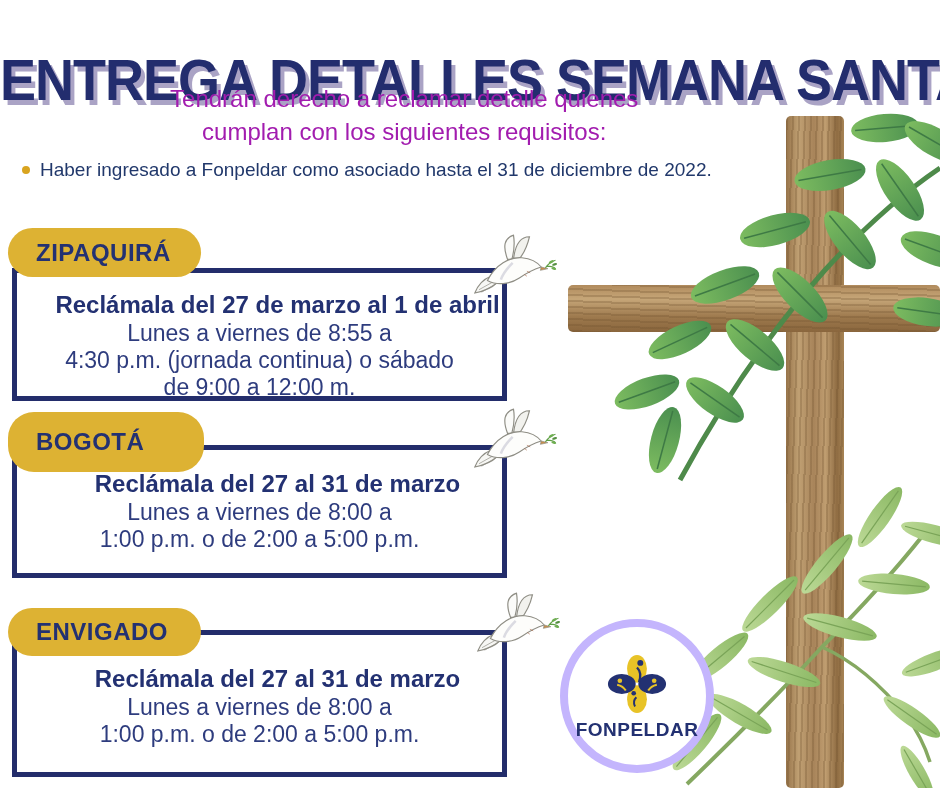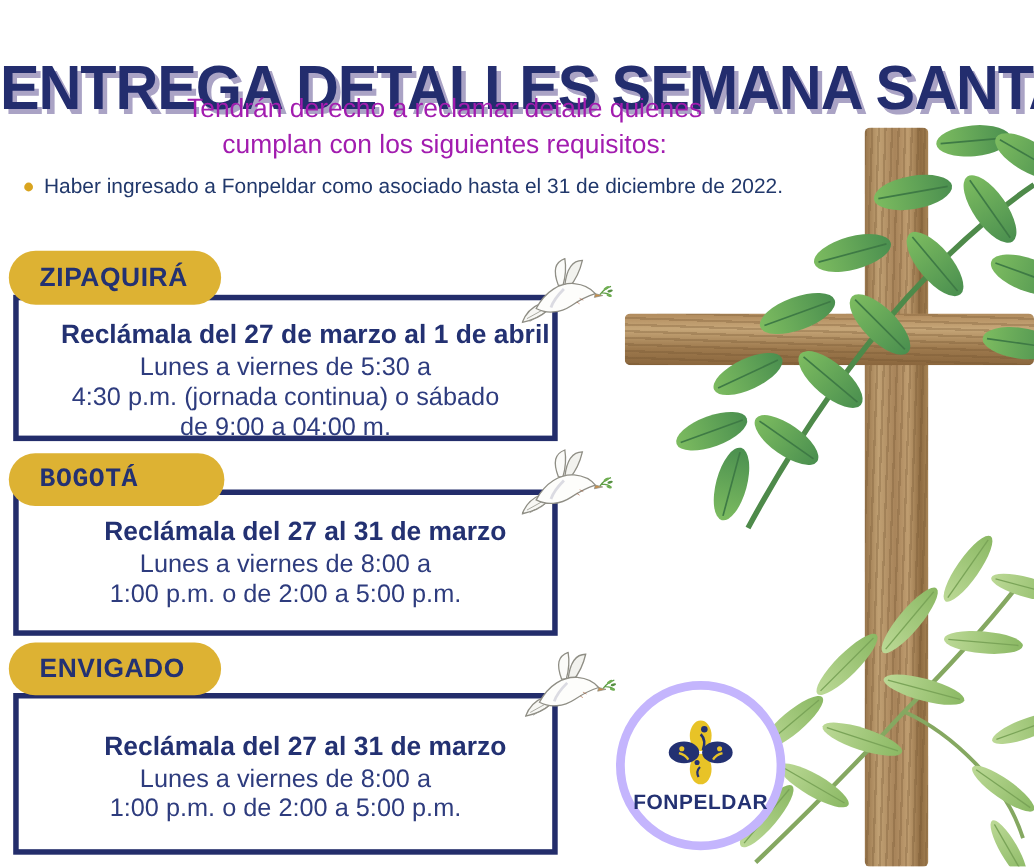--- a/index.html
+++ b/index.html
@@ -23,22 +23,22 @@
   .requirements li { display:flex; align-items:flex-start; font-size:19px; line-height:28px; color:#21386b; }
   .dot { width:8px; height:8px; border-radius:50%; background:#d9a41f; margin:10px 10px 0 0; flex:none; }
 
   
   .pill {
     position:absolute; z-index:5; background:#ddb233; color:#233172;
     font-weight:bold; font-size:24px; letter-spacing:.5px; border-radius:26px;
     display:flex; align-items:center; padding:0 0 0 28px; box-sizing:border-box;
   }
   #pill1 { left:8px;  top:228px; width:193px; height:49px; }
-  #pill2 { left:8px;  top:412px; width:196px; height:48px;font-family:Liberation Mono, monospace; }
-  #pill3 { left:8px;  top:584px; width:193px; height:48px; }
+  #pill2 { left:8px;  top:412px; width:196px; height:60px; }
+  #pill3 { left:8px;  top:608px; width:193px; height:48px; }
 
   .info-box {
     position:absolute; z-index:4; left:12px; width:495px; box-sizing:border-box;
     border:5px solid #232d6b; background:#ffffff; text-align:center;
     color:#2e3c7e; font-size:23px;
   }
   #box1 { top:268px; height:133px; padding-top:17px; }
   #box2 { top:445px; height:133px; padding-top:19px; }
   #box3 { top:630px; height:147px; padding-top:29px; }
   .line { display:block; line-height:27px; }
@@ -257,23 +257,23 @@
   <ul class="requirements">
     <li>
       <span class="dot"></span>
       <span>Haber ingresado a Fonpeldar como asociado hasta el 31 de diciembre de 2022.</span>
     </li>
   </ul>
 
   <div id="pill1" class="pill">ZIPAQUIRÁ</div>
   <div id="box1" class="info-box">
     <span class="line head">Reclámala del 27 de marzo al 1 de abril</span>
-    <span class="line">Lunes a viernes de 5:30 a</span>
+    <span class="line">Lunes a viernes de 8:55 a</span>
     <span class="line">4:30 p.m. (jornada continua) o sábado</span>
-    <span class="line">de 9:00 a 04:00 m.</span>
+    <span class="line">de 9:00 a 12:00 m.</span>
   </div>
   <svg id="dove1" class="dove" viewBox="0 0 100 78">
       <use href="#sym-dove"></use>
     </svg>
 
   <div id="pill2" class="pill">BOGOTÁ</div>
   <div id="box2" class="info-box">
     <span class="line head">Reclámala del 27 al 31 de marzo</span>
     <span class="line">Lunes a viernes de 8:00 a</span>
     <span class="line">1:00 p.m.  o de 2:00 a 5:00 p.m.</span>

